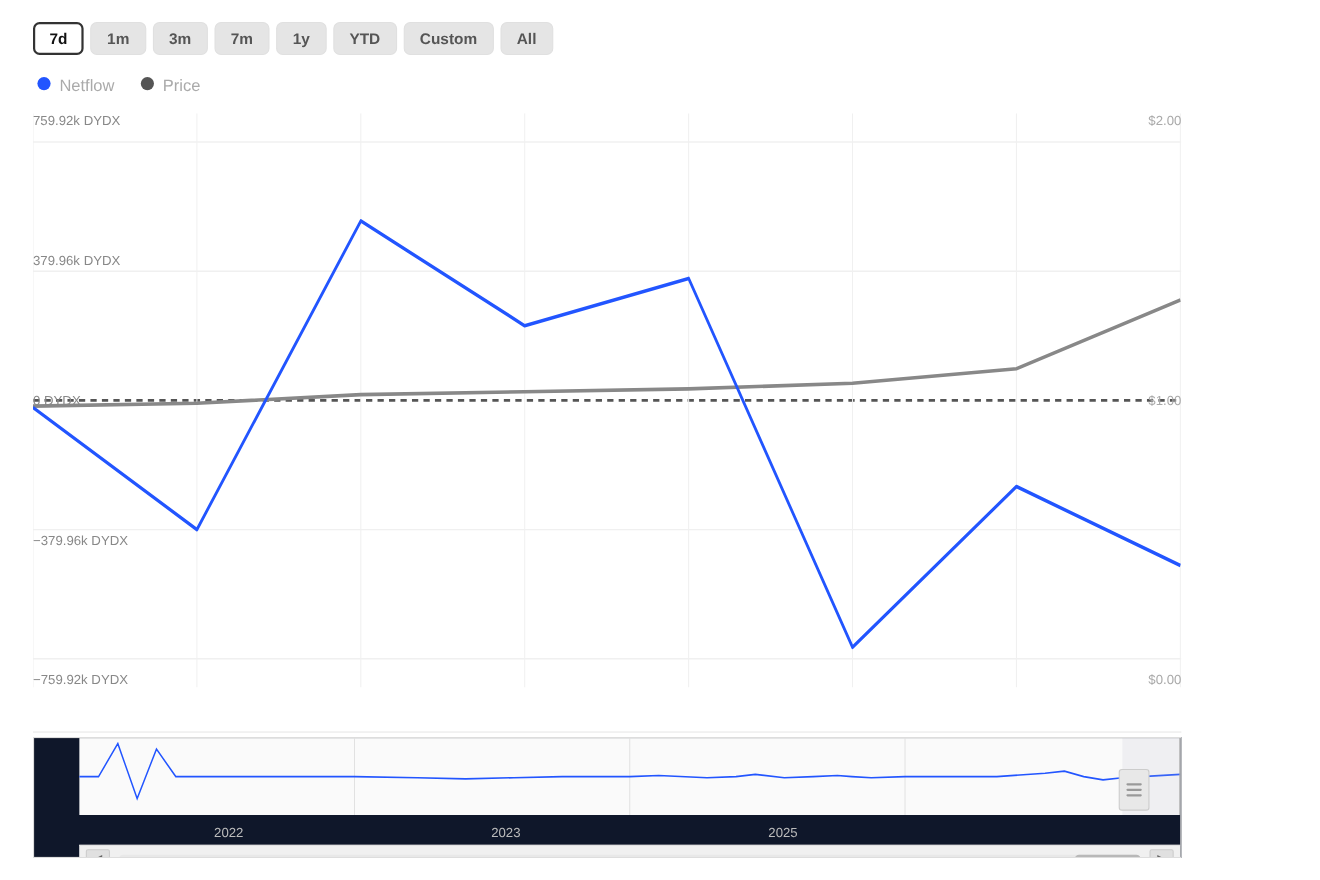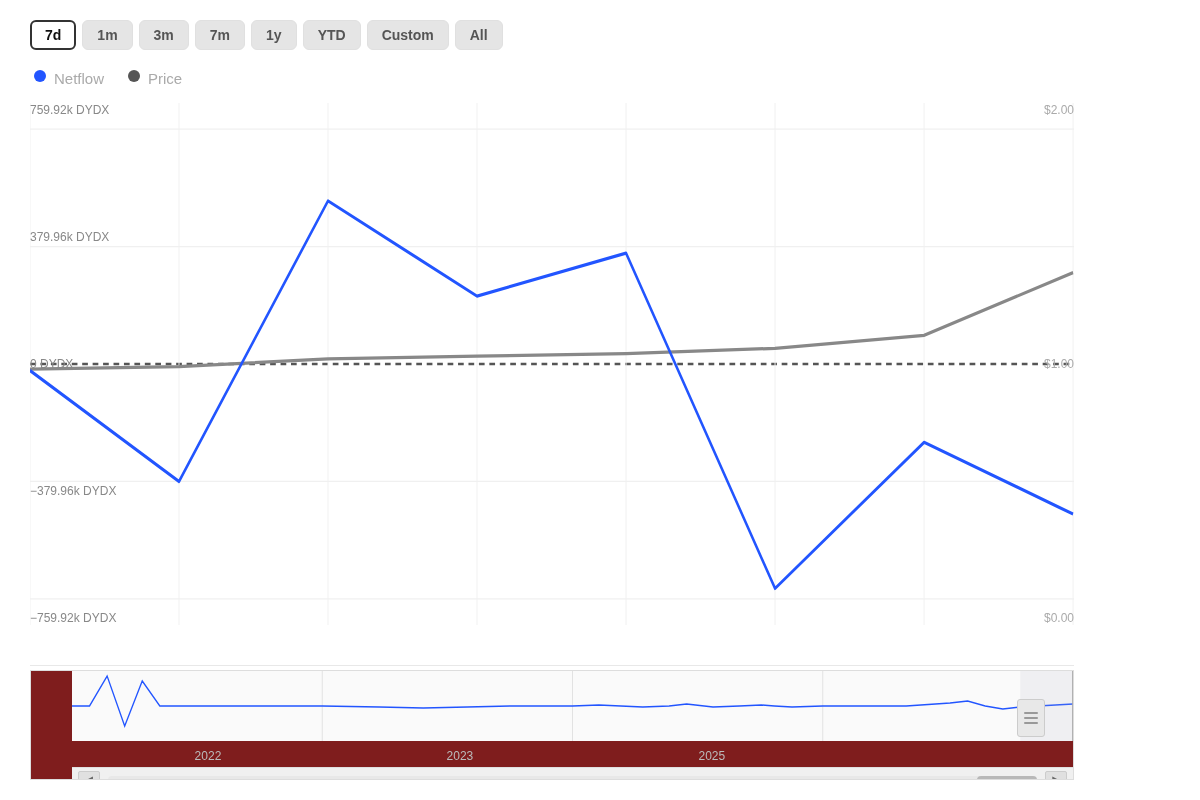--- a/index.html
+++ b/index.html
@@ -159,21 +159,21 @@
       align-items: center;
       gap: 10px;
     }
 
     
     .navigator {
       height: 110px;
       margin-top: 4px;
       position: relative;
       border: 1px solid #ddd;
-      background: #7f1d1d;
+      background: #0f172a;
       overflow: hidden;
       padding-left: 41px;
     }
 
     .navigator-svg {
       width: 100%;
       height: 70px;
     }
 
     .navigator-labels {

